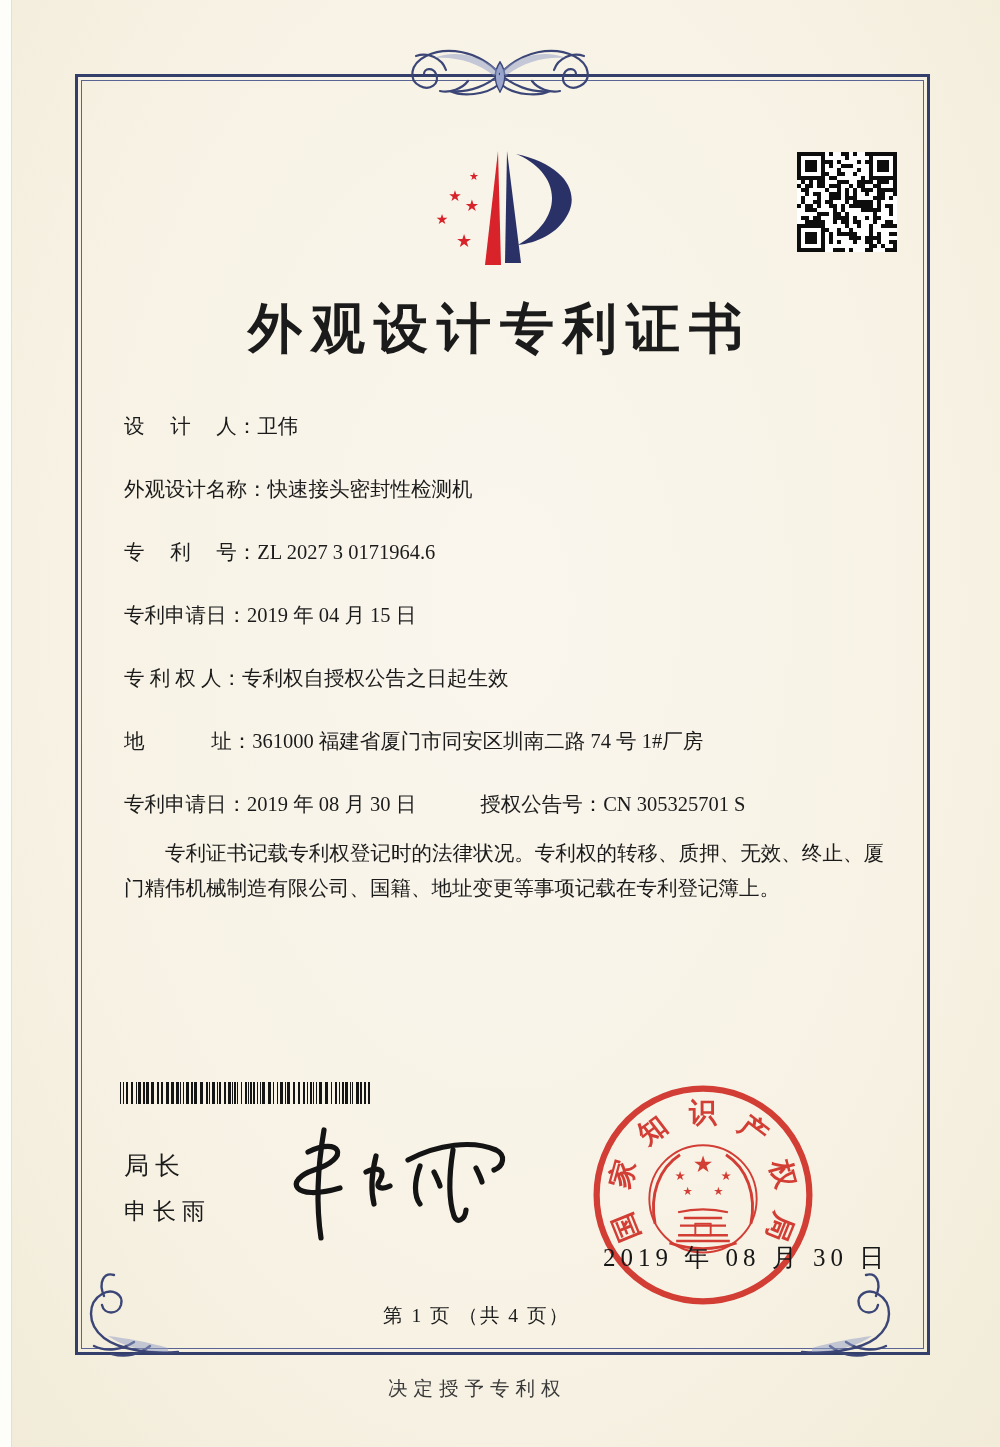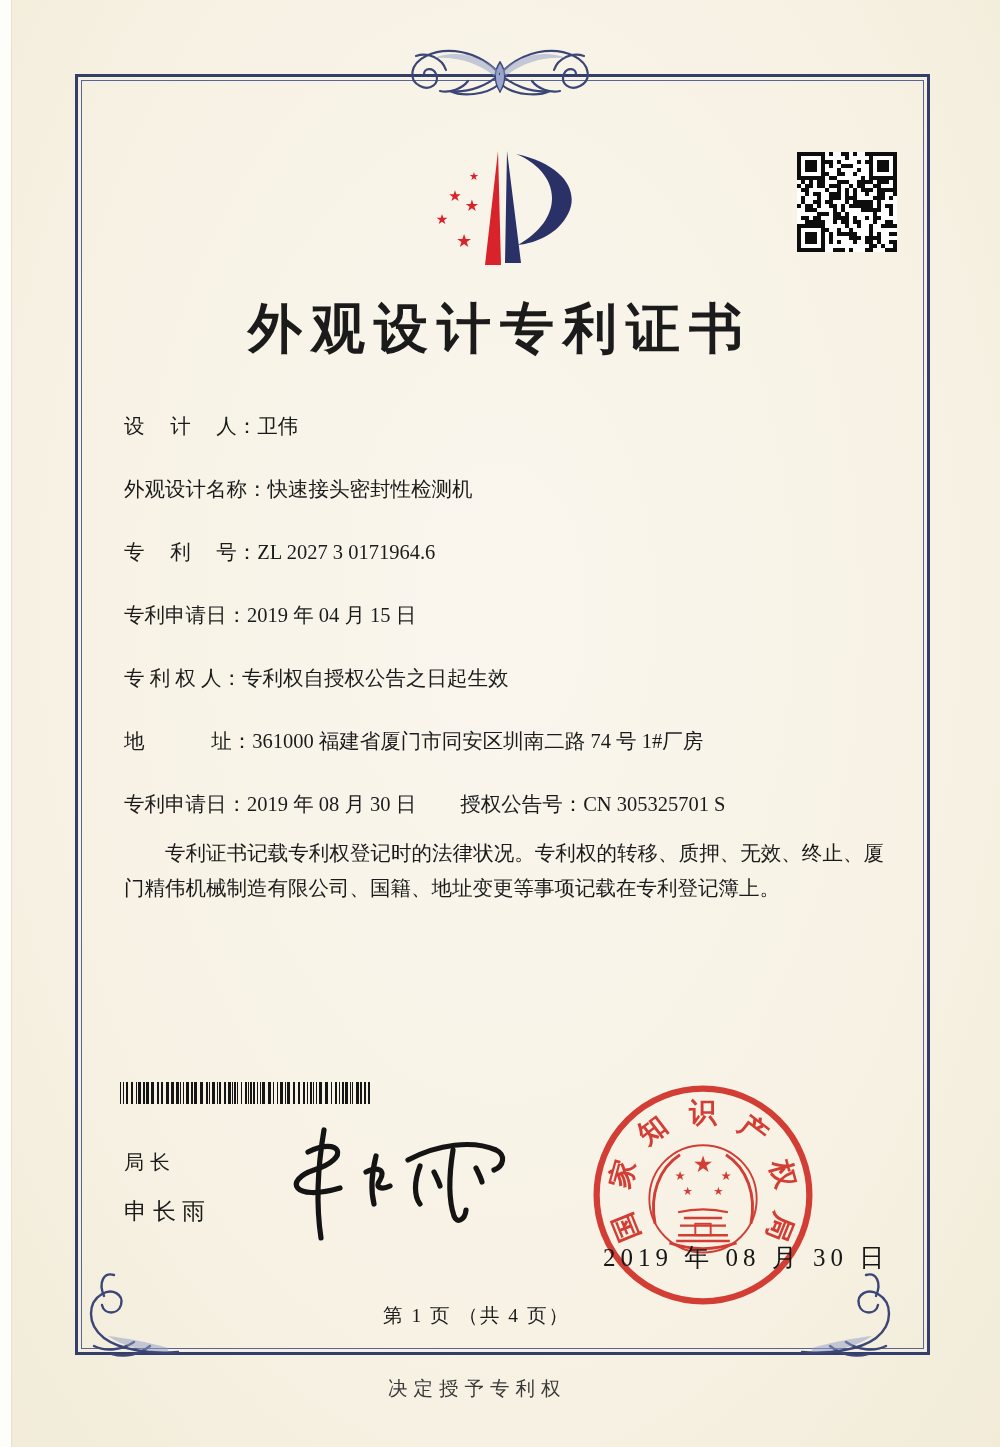--- a/index.html
+++ b/index.html
@@ -16,27 +16,27 @@
   .orn-bl{left:48px;top:1270px;width:132px;height:96px;}
   .orn-br{left:800px;top:1270px;width:132px;height:96px;transform:scaleX(-1);}
   
   .cert-no{left:112px;top:141px;font-size:21px;letter-spacing:3px;z-index:2;}
   .logo{left:428px;top:146px;z-index:2;}
   .qr{left:797px;top:152px;z-index:2;}
   .title{left:0;top:293px;width:1000px;text-align:center;font-size:54px;font-weight:bold;letter-spacing:9px;z-index:2;}
   
   .fields{left:124px;top:412px;width:790px;font-size:20.5px;z-index:2;}
   .field-row{height:63px;white-space:nowrap;}
-  .fr-pair2{margin-left:44px;}
+  .fr-pair2{margin-left:64px;}
   
   .paras{left:124px;top:836px;width:760px;font-size:20.5px;line-height:35px;text-align:justify;z-index:2;}
   .paras p{margin:0 0 3px 0;text-indent:2em;}
   
   .barcode{left:120px;top:1082px;height:22px;white-space:nowrap;z-index:2;}
-  .officer-title{left:124px;top:1149px;font-size:20px;letter-spacing:6px;z-index:2;}
+  .officer-title{left:124px;top:1149px;font-size:25px;letter-spacing:6px;z-index:2;}
   .officer-name{left:124px;top:1196px;font-size:23px;letter-spacing:6px;z-index:2;}
   .signature{left:248px;top:1120px;z-index:2;}
   .seal{left:588px;top:1080px;opacity:.92;z-index:2;}
   .seal text{font-family:"Liberation Serif","DejaVu Serif",serif;}
   .seal-arc-ch{font-size:29px;font-weight:bold;fill:#cf2e26;}
   .seal-date{left:603px;top:1241px;font-size:25px;letter-spacing:5px;color:#161616;z-index:3;}
   .page-no{left:383px;top:1302px;font-size:19.5px;letter-spacing:2px;z-index:2;}
   .back-note{left:388px;top:1375px;font-size:19.5px;letter-spacing:6px;color:#3a3a3a;z-index:2;}
 </style>
 </head>

